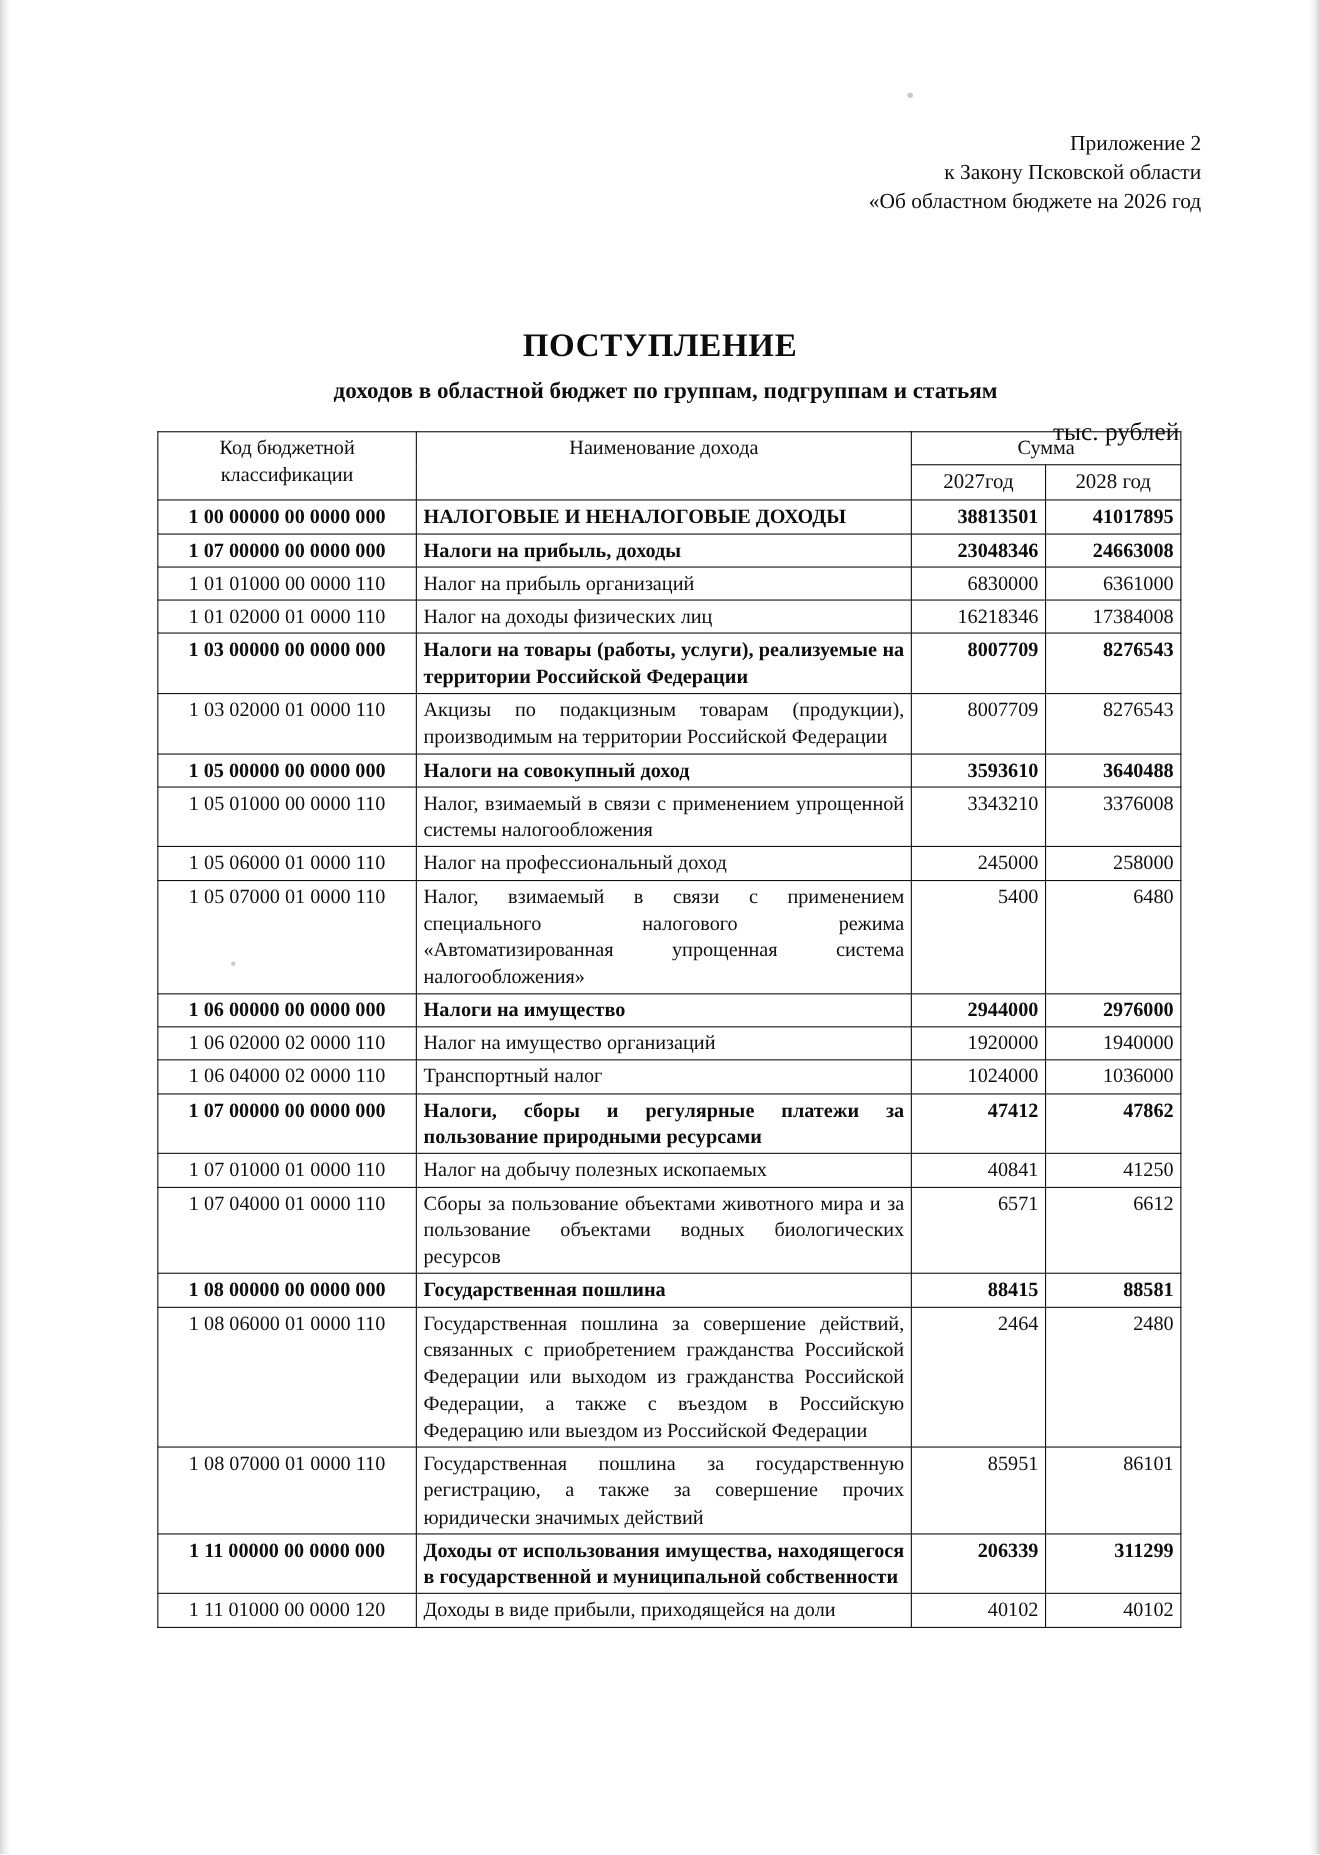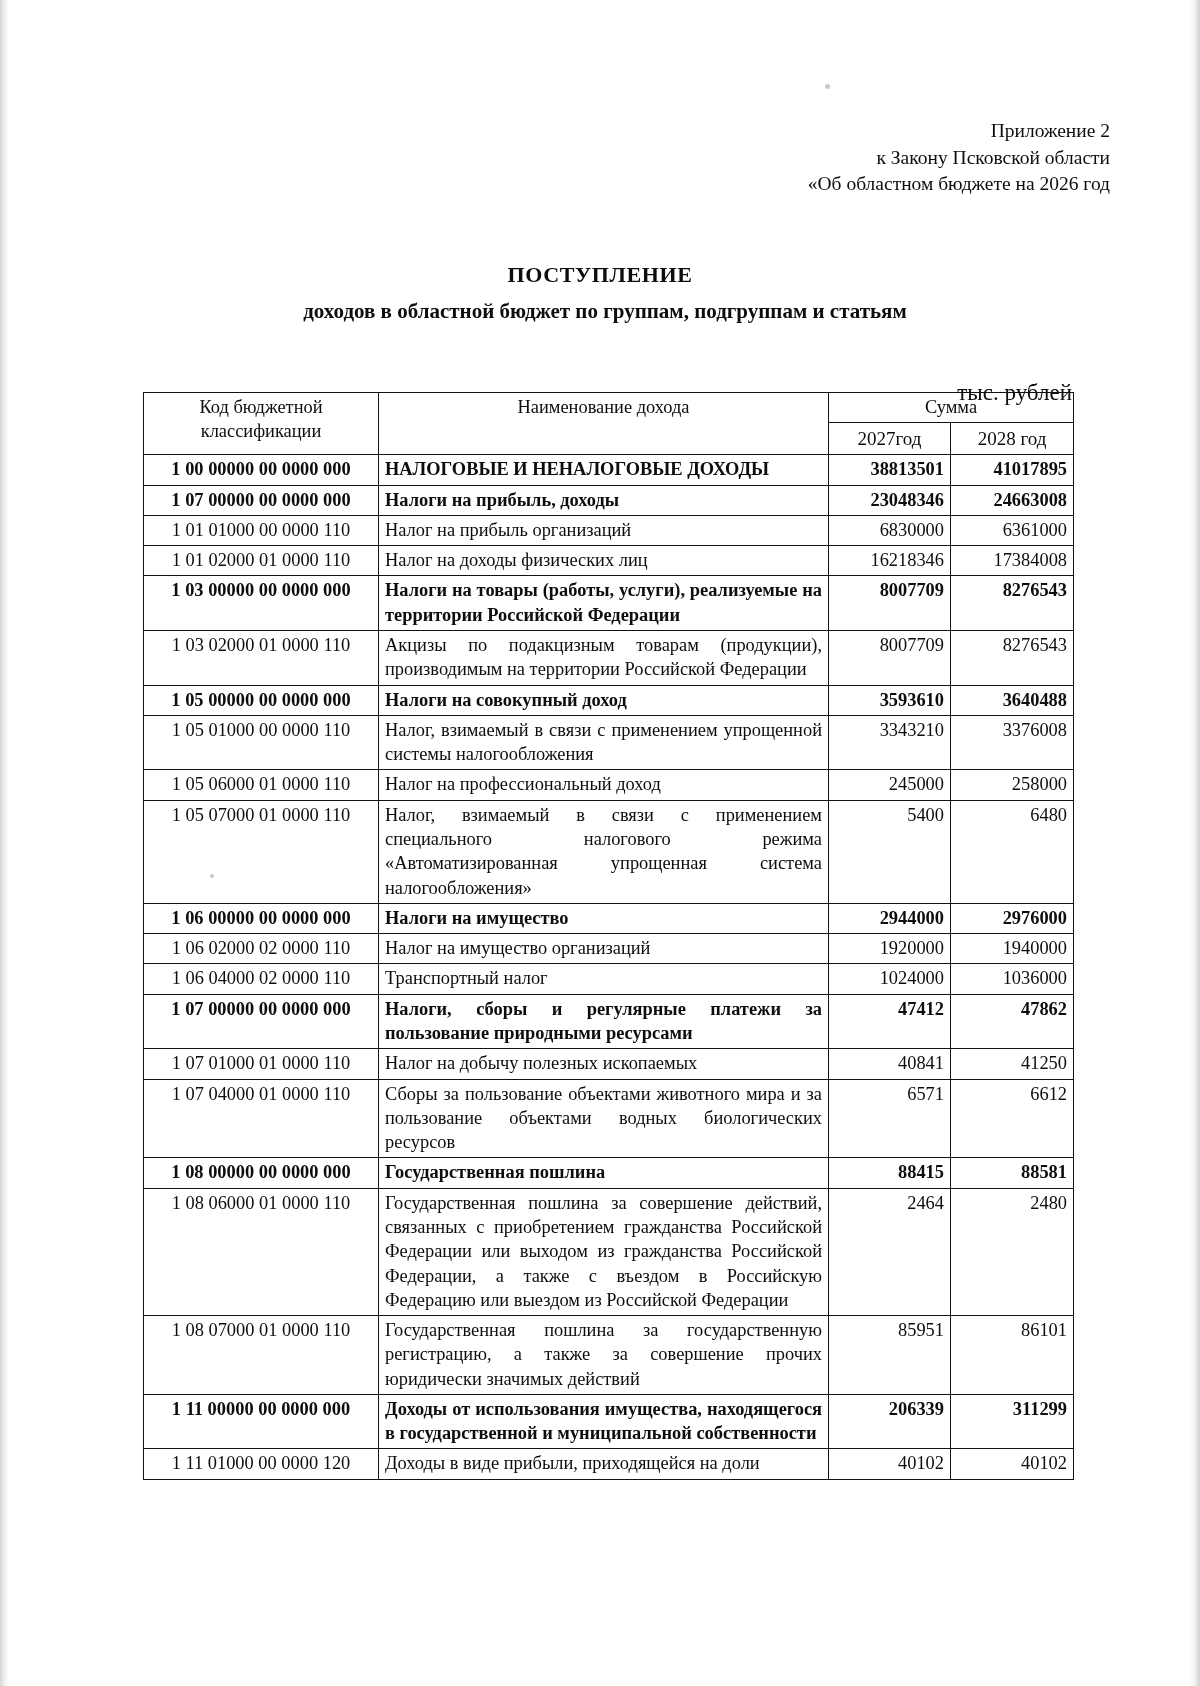--- a/index.html
+++ b/index.html
@@ -39,41 +39,42 @@
     position: absolute;
     background: #9a9a9a;
     border-radius: 50%;
     opacity: .55;
   }
 
   
   .doc-header {
     position: absolute;
     top: 118px;
-    right: 90px;
+    right: 108px;
     width: 470px;
     text-align: right;
     font-size: 19.5px;
     line-height: 1.37;
   }
   .doc-header div { white-space: nowrap; }
 
   
   .title-block {
     position: absolute;
     top: 262px;
     left: 0;
     width: 1200px;
     text-align: center;
   }
   .title-main {
-    font-size: 22px;
+    font-size: 30px;
     font-weight: bold;
     letter-spacing: .6px;
     margin-bottom: 9px;
+    margin-top: 36px;
   }
   .title-sub {
     font-size: 21px;
     font-weight: bold;
     line-height: 1.42;
     padding-left: 10px;
   }
 
   
   .units {

